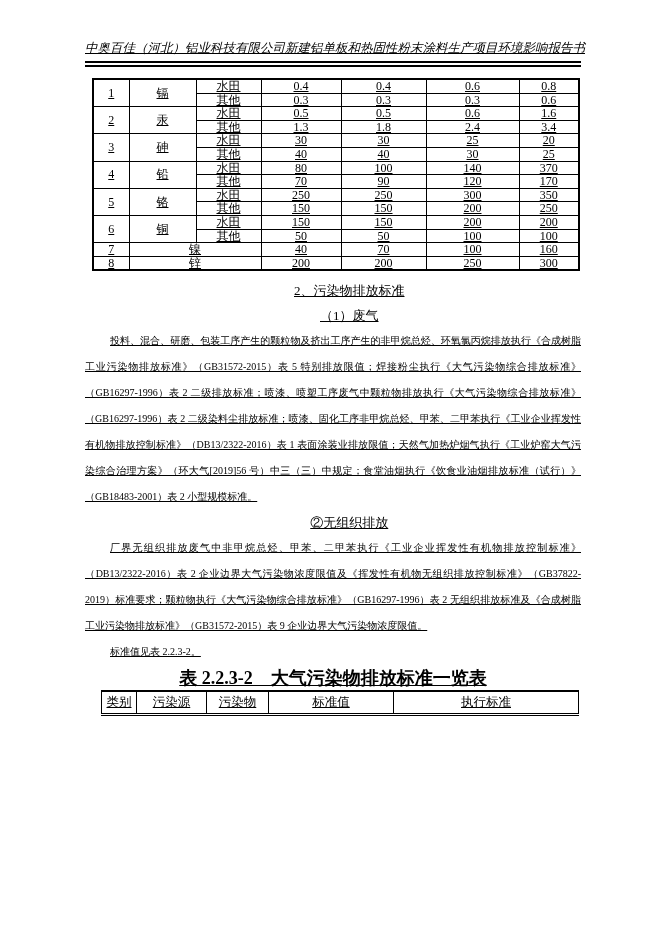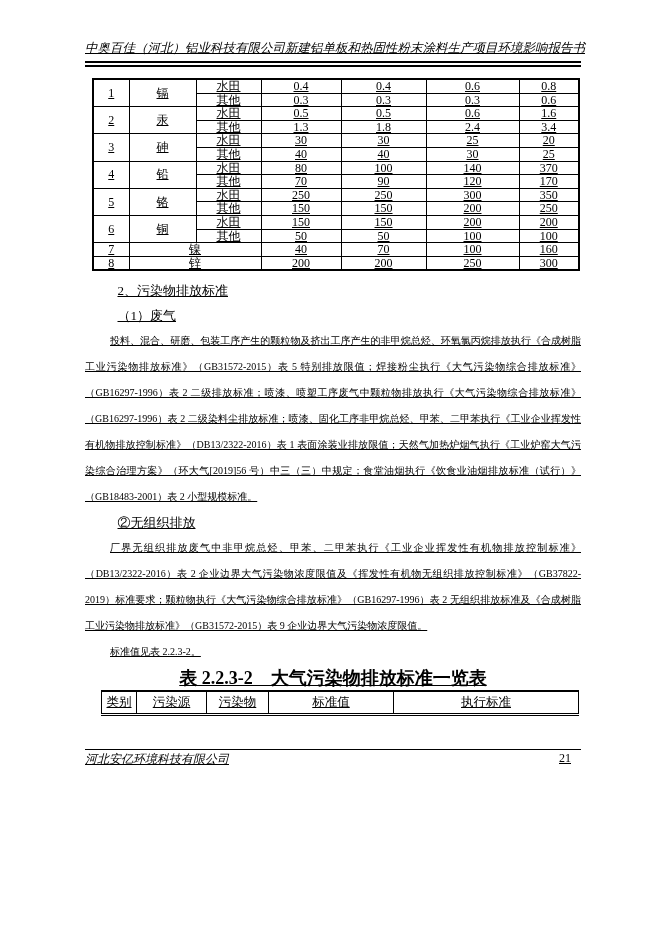--- a/index.html
+++ b/index.html
@@ -44,20 +44,21 @@
     overflow:hidden;
   }
 
   
   .bodytext{margin-top:7px;}
   .h-line{
     font-size:13px;
     line-height:25px;
     text-indent:2.5em;
     margin:0;
+    text-align:center;
   }
   .para{
     font-size:10px;
     line-height:26px;
     text-align:justify;
     text-indent:2.5em;
     margin:0;
   }
 
   
@@ -256,20 +257,14 @@
       <tr>
           <th>类别</th>
           <th>污染源</th>
           <th>污染物</th>
           <th>标准值</th>
           <th>执行标准</th>
         </tr>
     </thead>
   </table>
 
-  <div class="footer">
-    <div class="footer-row">
-      <span class="footer-company">河北安亿环境科技有限公司</span>
-      <span class="footer-pagenum">21</span>
-    </div>
-  </div>
 
 </div>
 
 </body></html>

